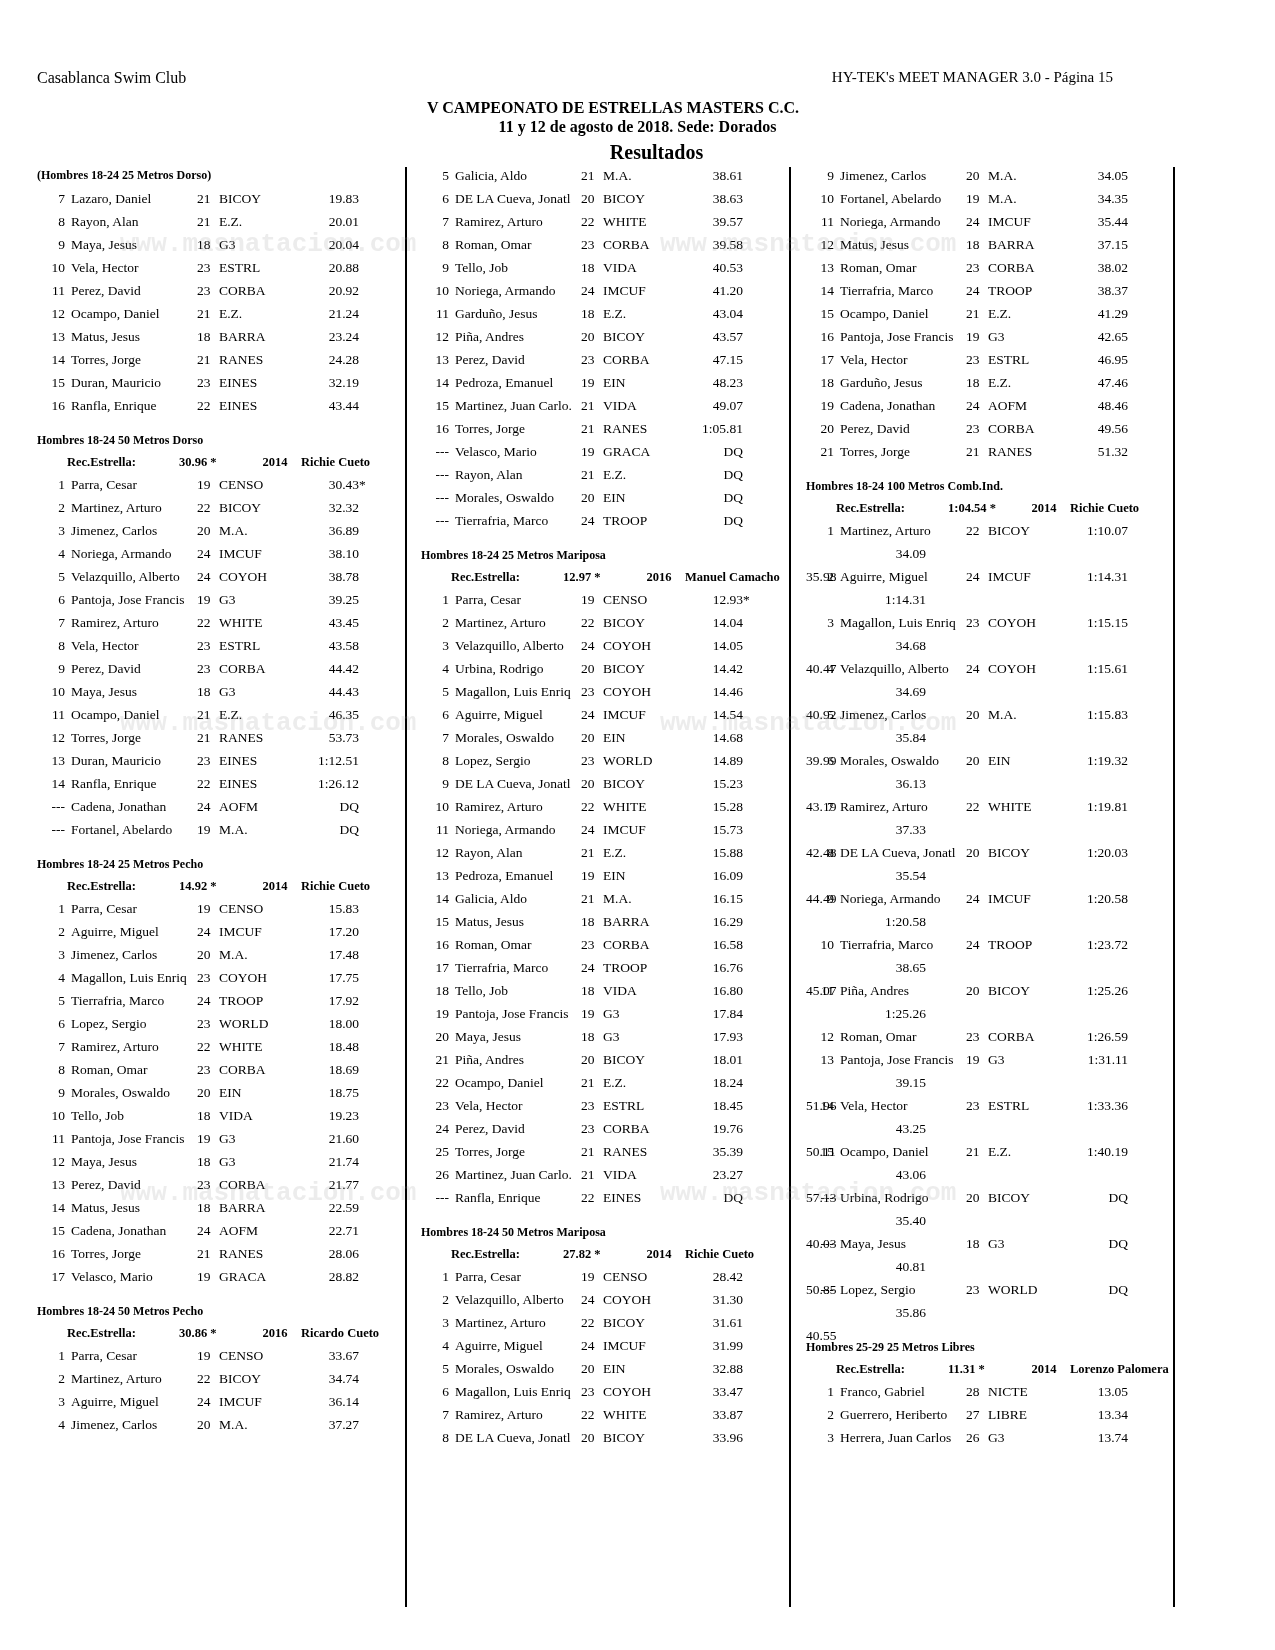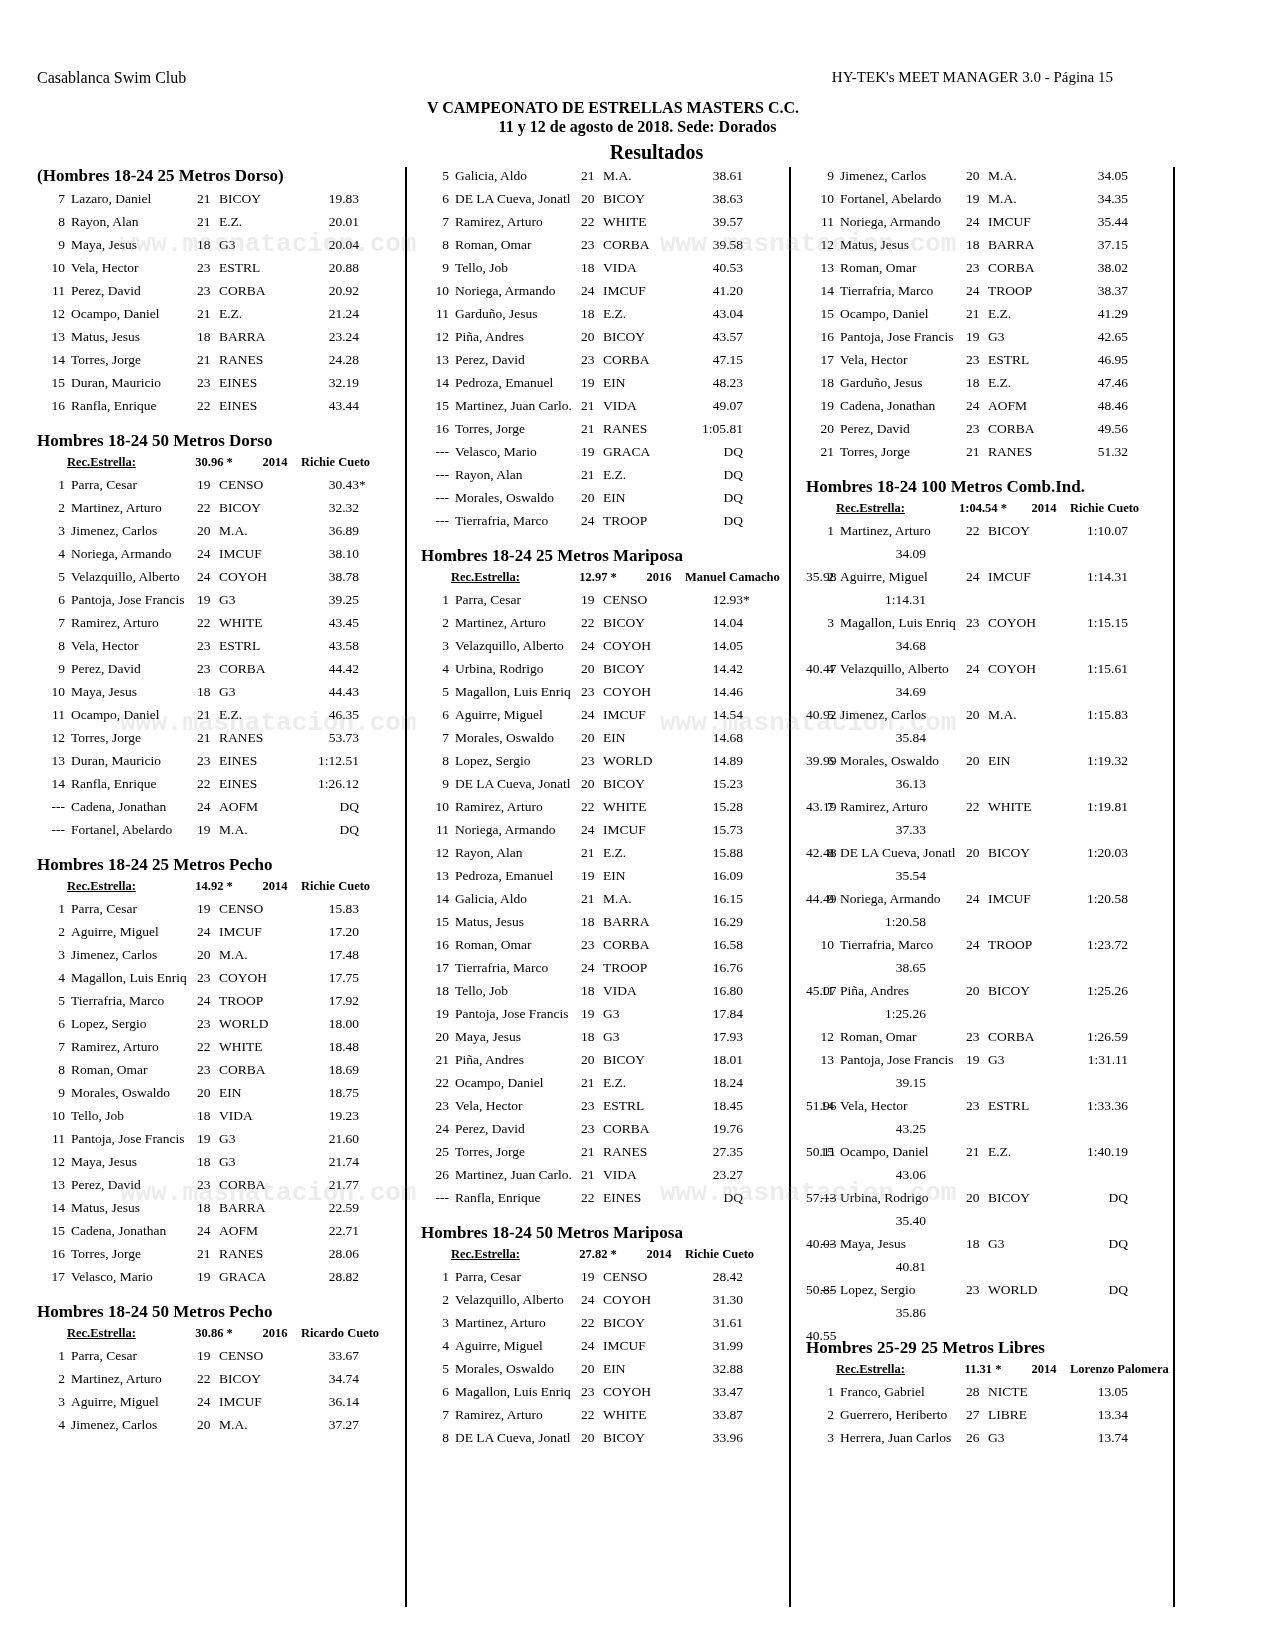--- a/index.html
+++ b/index.html
@@ -6,24 +6,24 @@
   body { width:1275px; height:1650px; position:relative; overflow:hidden;
          font-family:"Liberation Serif","DejaVu Serif",serif; color:#000; }
   .hdr-left { position:absolute; left:37px; top:69px; font-size:16px; }
   .hdr-right { position:absolute; right:162px; top:69px; font-size:15px; }
   .title1 { position:absolute; left:0; width:1226px; top:99px; text-align:center; font-weight:bold; font-size:16px; }
   .title2 { position:absolute; left:0; width:1275px; top:118px; text-align:center; font-weight:bold; font-size:16px; }
   .title3 { position:absolute; left:0; width:1275px; top:141px; text-align:center; font-weight:bold; font-size:20px;margin-left:19px; }
   .vline { position:absolute; top:167px; height:1440px; width:2px; background:#000; }
   .col { position:absolute; top:164px; width:370px; font-size:13.5px; }
   .event { margin:0; }
-  .ev-title { font-weight:bold; font-size:17px; height:23px; line-height:23px; white-space:nowrap; }
+  .ev-title { font-weight:bold; font-size:12px; height:23px; line-height:23px; white-space:nowrap; }
   .rec { font-weight:bold; font-size:12.5px; height:21px; line-height:21px; white-space:nowrap; display:flex; padding-left:30px; }
-  .rec .rl { width:112px;text-decoration:underline; }
-  .rec .rt { width:70px; text-align:center; }
+  .rec .rl { width:112px; }
+  .rec .rt { width:70px; text-align:left; }
   .rec .ry { width:52px; text-align:center; }
   .rec .rh { }
   .row { display:flex; height:23px; line-height:23px; white-space:nowrap; }
   .row .pl { width:28px; text-align:right; padding-right:6px; }
   .row .nm { width:126px; overflow:hidden; }
   .row .ag { width:18px; }
   .row .tm { width:80px; padding-left:4px; }
   .row .rs { width:60px; text-align:right; }
   .row .mk { width:10px; }
   .split { display:flex; height:23px; line-height:23px; white-space:nowrap;flex-direction:column; }
@@ -786,21 +786,21 @@
         <span class="ag">23</span>
         <span class="tm">CORBA</span>
         <span class="rs">19.76</span>
         <span class="mk"></span>
       </div>
       <div class="row">
         <span class="pl">25</span>
         <span class="nm">Torres, Jorge</span>
         <span class="ag">21</span>
         <span class="tm">RANES</span>
-        <span class="rs">27.35</span>
+        <span class="rs">35.39</span>
         <span class="mk"></span>
       </div>
       <div class="row">
         <span class="pl">26</span>
         <span class="nm">Martinez, Juan Carlo.</span>
         <span class="ag">21</span>
         <span class="tm">VIDA</span>
         <span class="rs">23.27</span>
         <span class="mk"></span>
       </div>

